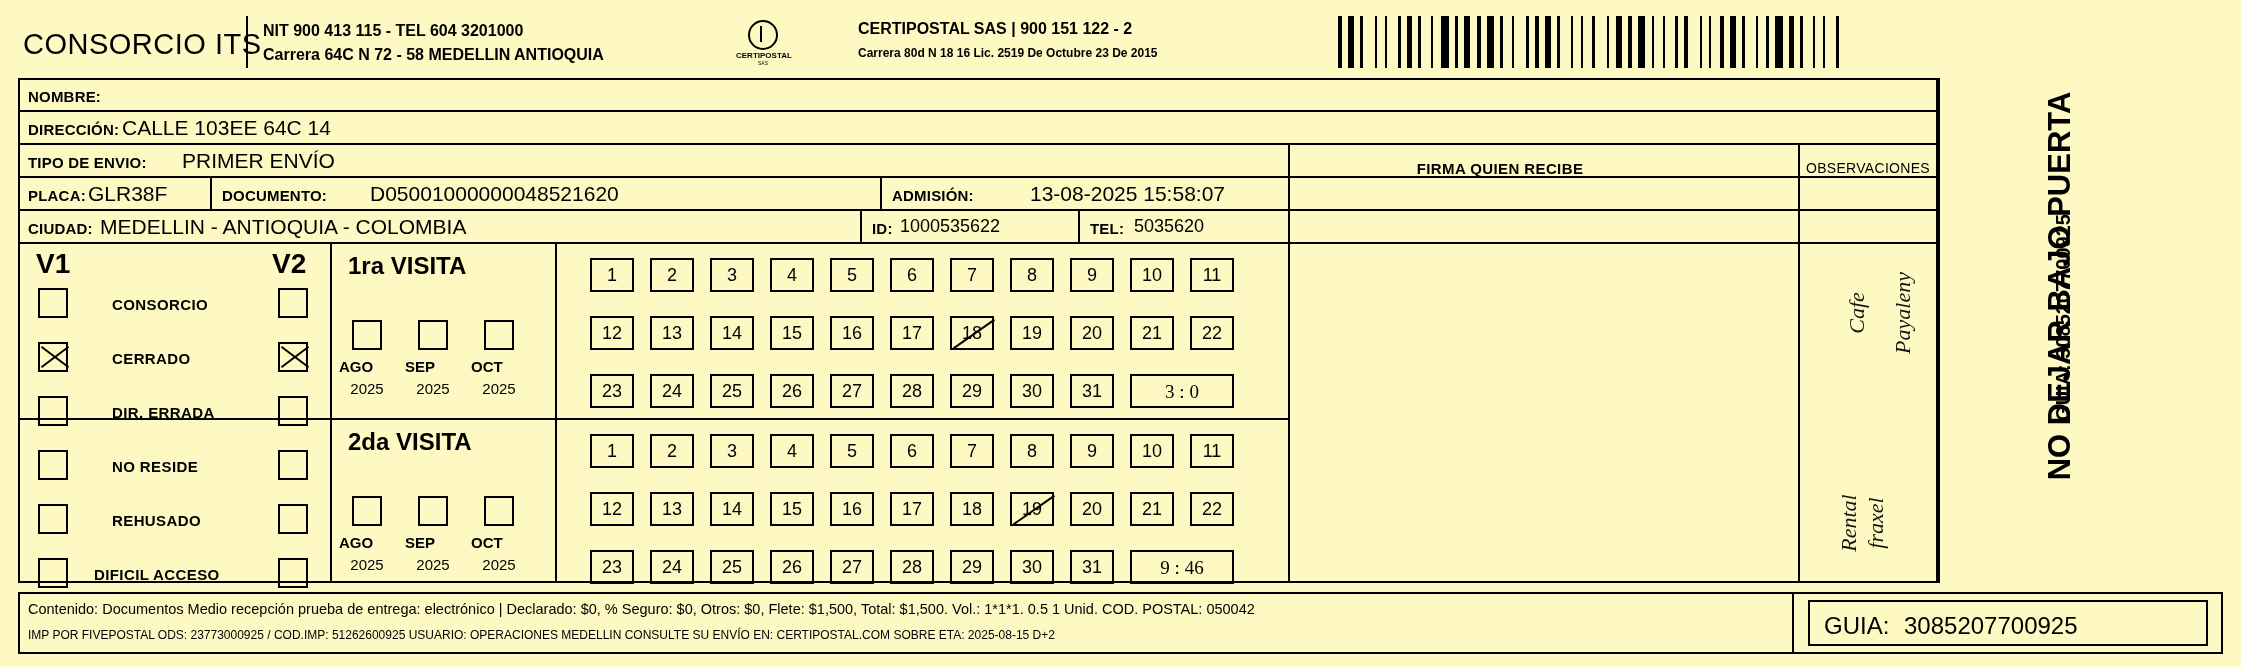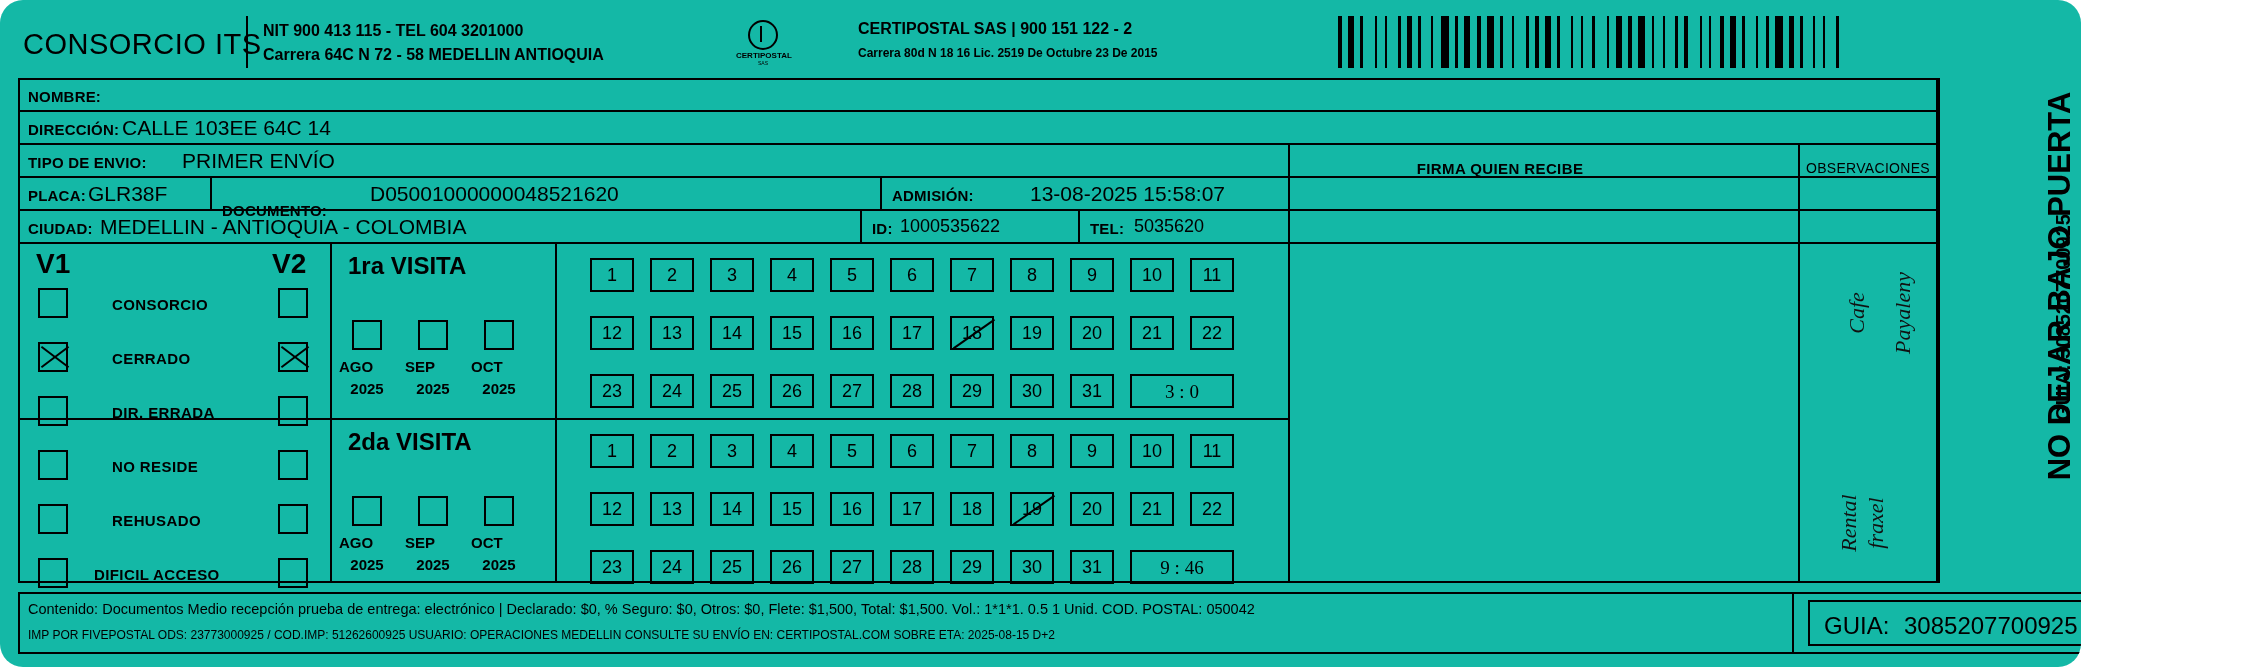--- a/index.html
+++ b/index.html
@@ -1,17 +1,17 @@
 <!DOCTYPE html>
 <html><head>
 <meta charset="utf-8">
 <style>
   html,body{margin:0;padding:0;background:#ffffff;}
   body{font-family:"Liberation Sans", sans-serif;color:#000;}
-  #sheet{position:relative;width:2081px;height:667px;background:#14b8a6;overflow:hidden;border-radius:23px;}
+  #sheet{position:relative;width:2241px;height:667px;background:#fef9c3;overflow:hidden;}
 
   .label{position:absolute;white-space:nowrap;}
 
   
   #header{position:absolute;left:18px;top:10px;width:2205px;height:62px;}
   #brand{position:absolute;left:5px;top:18px;font-size:29px;letter-spacing:.5px;}
   #vline1{position:absolute;left:228px;top:6px;width:2px;height:52px;background:#000;}
   #nit1{position:absolute;left:245px;top:12px;font-size:16px;font-weight:bold;}
   #nit2{position:absolute;left:245px;top:36px;font-size:16px;font-weight:bold;}
   #logo{position:absolute;left:718px;top:10px;width:54px;height:50px;text-align:center;}
@@ -42,21 +42,21 @@
   .crow-label{position:absolute;font-size:15px;font-weight:bold;letter-spacing:.4px;}
 
   
   .daycell{position:absolute;width:44px;height:34px;border:2px solid #000;box-sizing:border-box;font-size:18px;text-align:center;line-height:31px;font-weight:500;}
   .daycell.struck:after{content:"";position:absolute;left:-3px;top:15px;width:50px;height:2px;background:#000;transform:rotate(-35deg);}
   .timecell{position:absolute;height:34px;border:2px solid #000;box-sizing:border-box;font-size:19px;text-align:center;line-height:31px;font-family:"Liberation Serif",serif;}
 
   .visita-title{position:absolute;font-size:24px;font-weight:bold;}
   .mbox{position:absolute;width:30px;height:30px;border:2px solid #000;box-sizing:border-box;}
   .mlabel{position:absolute;font-size:15px;font-weight:bold;text-align:left;width:56px;}
-  .myear{position:absolute;font-size:15px;font-weight:bold;text-align:center;width:56px;}
+  .myear{position:absolute;font-size:15px;font-weight:normal;text-align:center;width:56px;}
 
   #firma-title{position:absolute;font-size:15px;font-weight:bold;letter-spacing:.4px;}
   #obs-title{position:absolute;font-size:14px;font-weight:normal;letter-spacing:.3px;}
 
   
   #rot-wrap{position:absolute;left:1938px;top:78px;width:120px;height:505px;}
   #rot-main{position:absolute;left:-128px;top:190px;width:500px;transform:rotate(-90deg);font-size:31px;font-weight:bold;text-align:center;letter-spacing:0px;}
   #rot-sub{position:absolute;left:-90px;top:228px;width:430px;transform:rotate(-90deg);font-size:20px;font-weight:bold;text-align:center;}
 
   
@@ -158,21 +158,21 @@
   <div class="label fld-k" style="left:28px;top:88px;">NOMBRE:</div>
 
   <div class="label fld-k" style="left:28px;top:121px;">DIRECCIÓN:</div>
   <div class="label fld-v" style="left:122px;top:116px;">CALLE 103EE 64C 14</div>
 
   <div class="label fld-k" style="left:28px;top:154px;">TIPO DE ENVIO:</div>
   <div class="label fld-v" style="left:182px;top:149px;">PRIMER ENVÍO</div>
 
   <div class="label fld-k" style="left:28px;top:187px;">PLACA:</div>
   <div class="label fld-v" style="left:88px;top:182px;">GLR38F</div>
-  <div class="label fld-k" style="left:222px;top:187px;margin-top:15px;">DOCUMENTO:</div>
+  <div class="label fld-k" style="left:222px;top:187px;">DOCUMENTO:</div>
   <div class="label fld-v" style="left:370px;top:182px;">D05001000000048521620</div>
   <div class="label fld-k" style="left:892px;top:187px;">ADMISIÓN:</div>
   <div class="label fld-v" style="left:1030px;top:182px;">13-08-2025 15:58:07</div>
 
   <div class="label fld-k" style="left:28px;top:220px;">CIUDAD:</div>
   <div class="label fld-v" style="left:100px;top:215px;">MEDELLIN - ANTIOQUIA - COLOMBIA</div>
   <div class="label fld-k" style="left:872px;top:220px;">ID:</div>
   <div class="label fld-v" style="left:900px;top:216px;font-size:18px;">1000535622</div>
   <div class="label fld-k" style="left:1090px;top:220px;">TEL:</div>
   <div class="label fld-v" style="left:1134px;top:216px;font-size:18px;">5035620</div>

